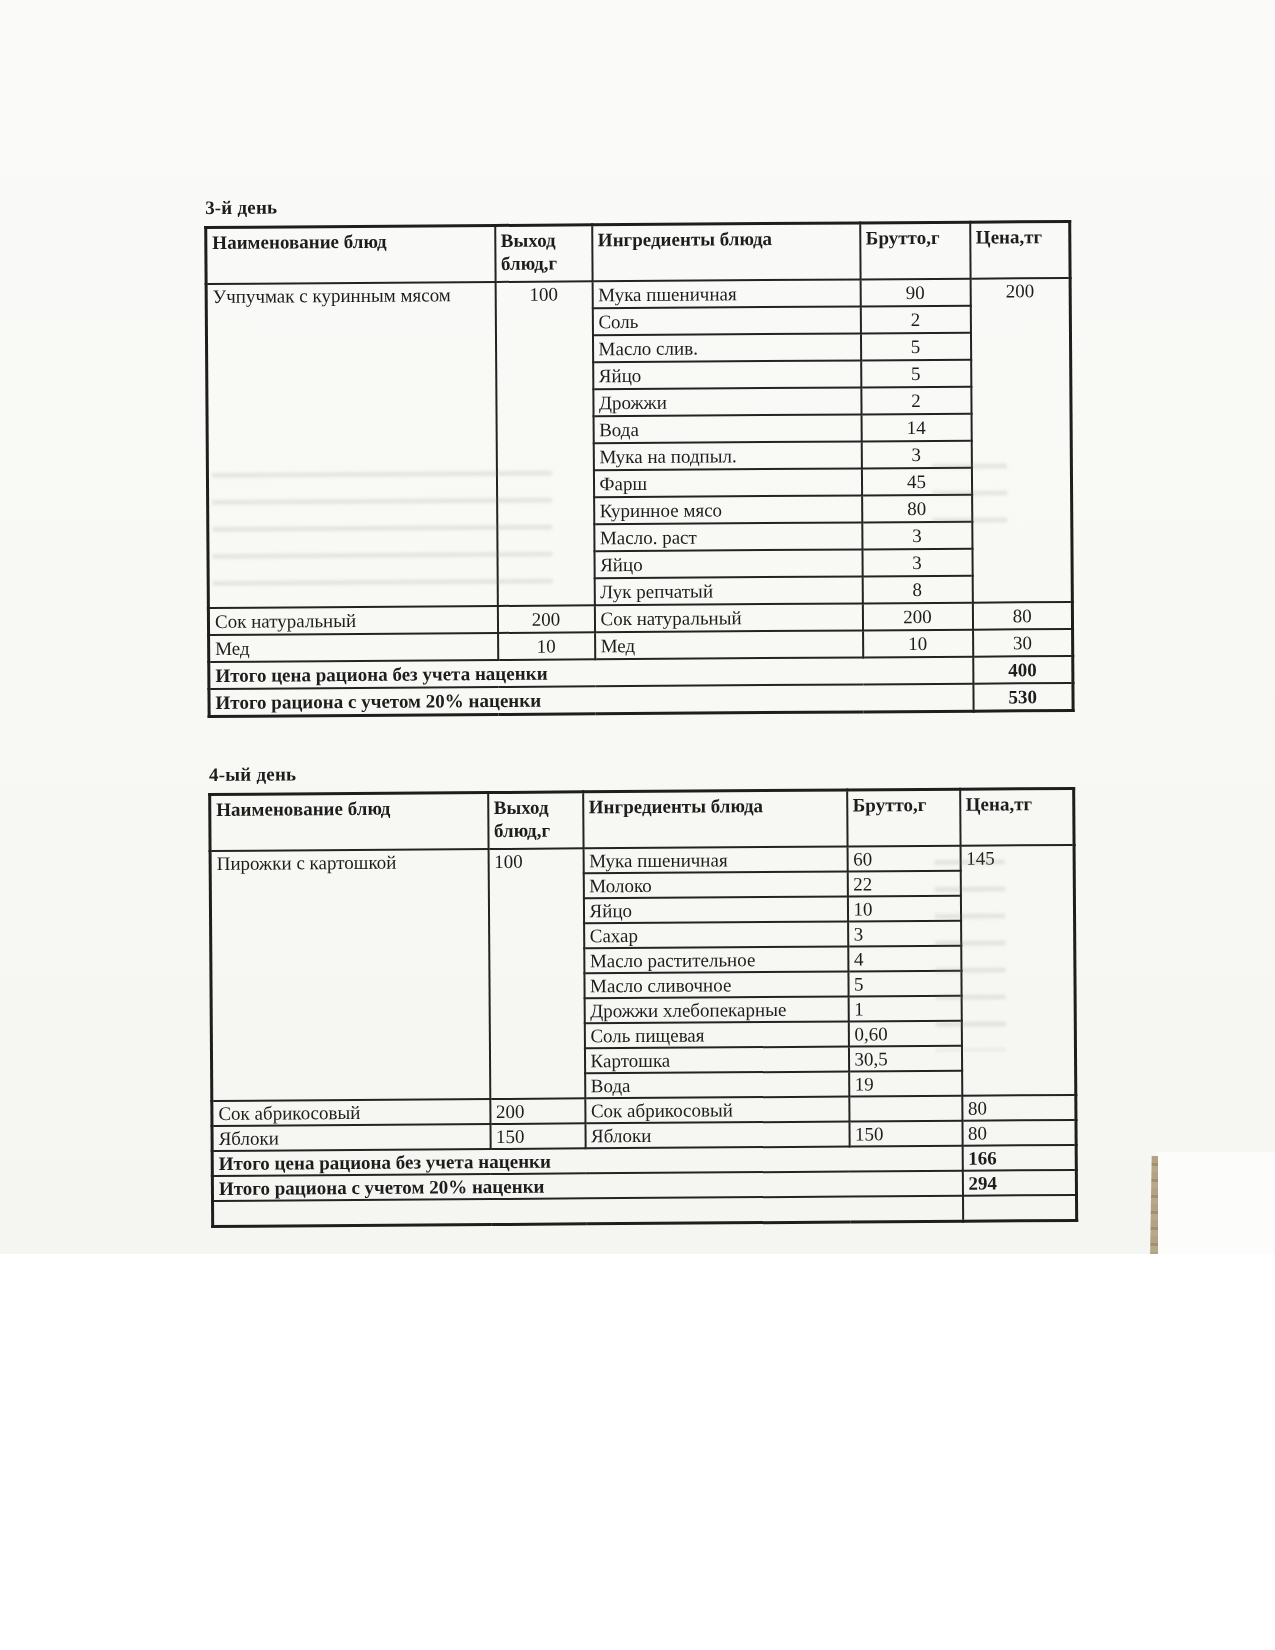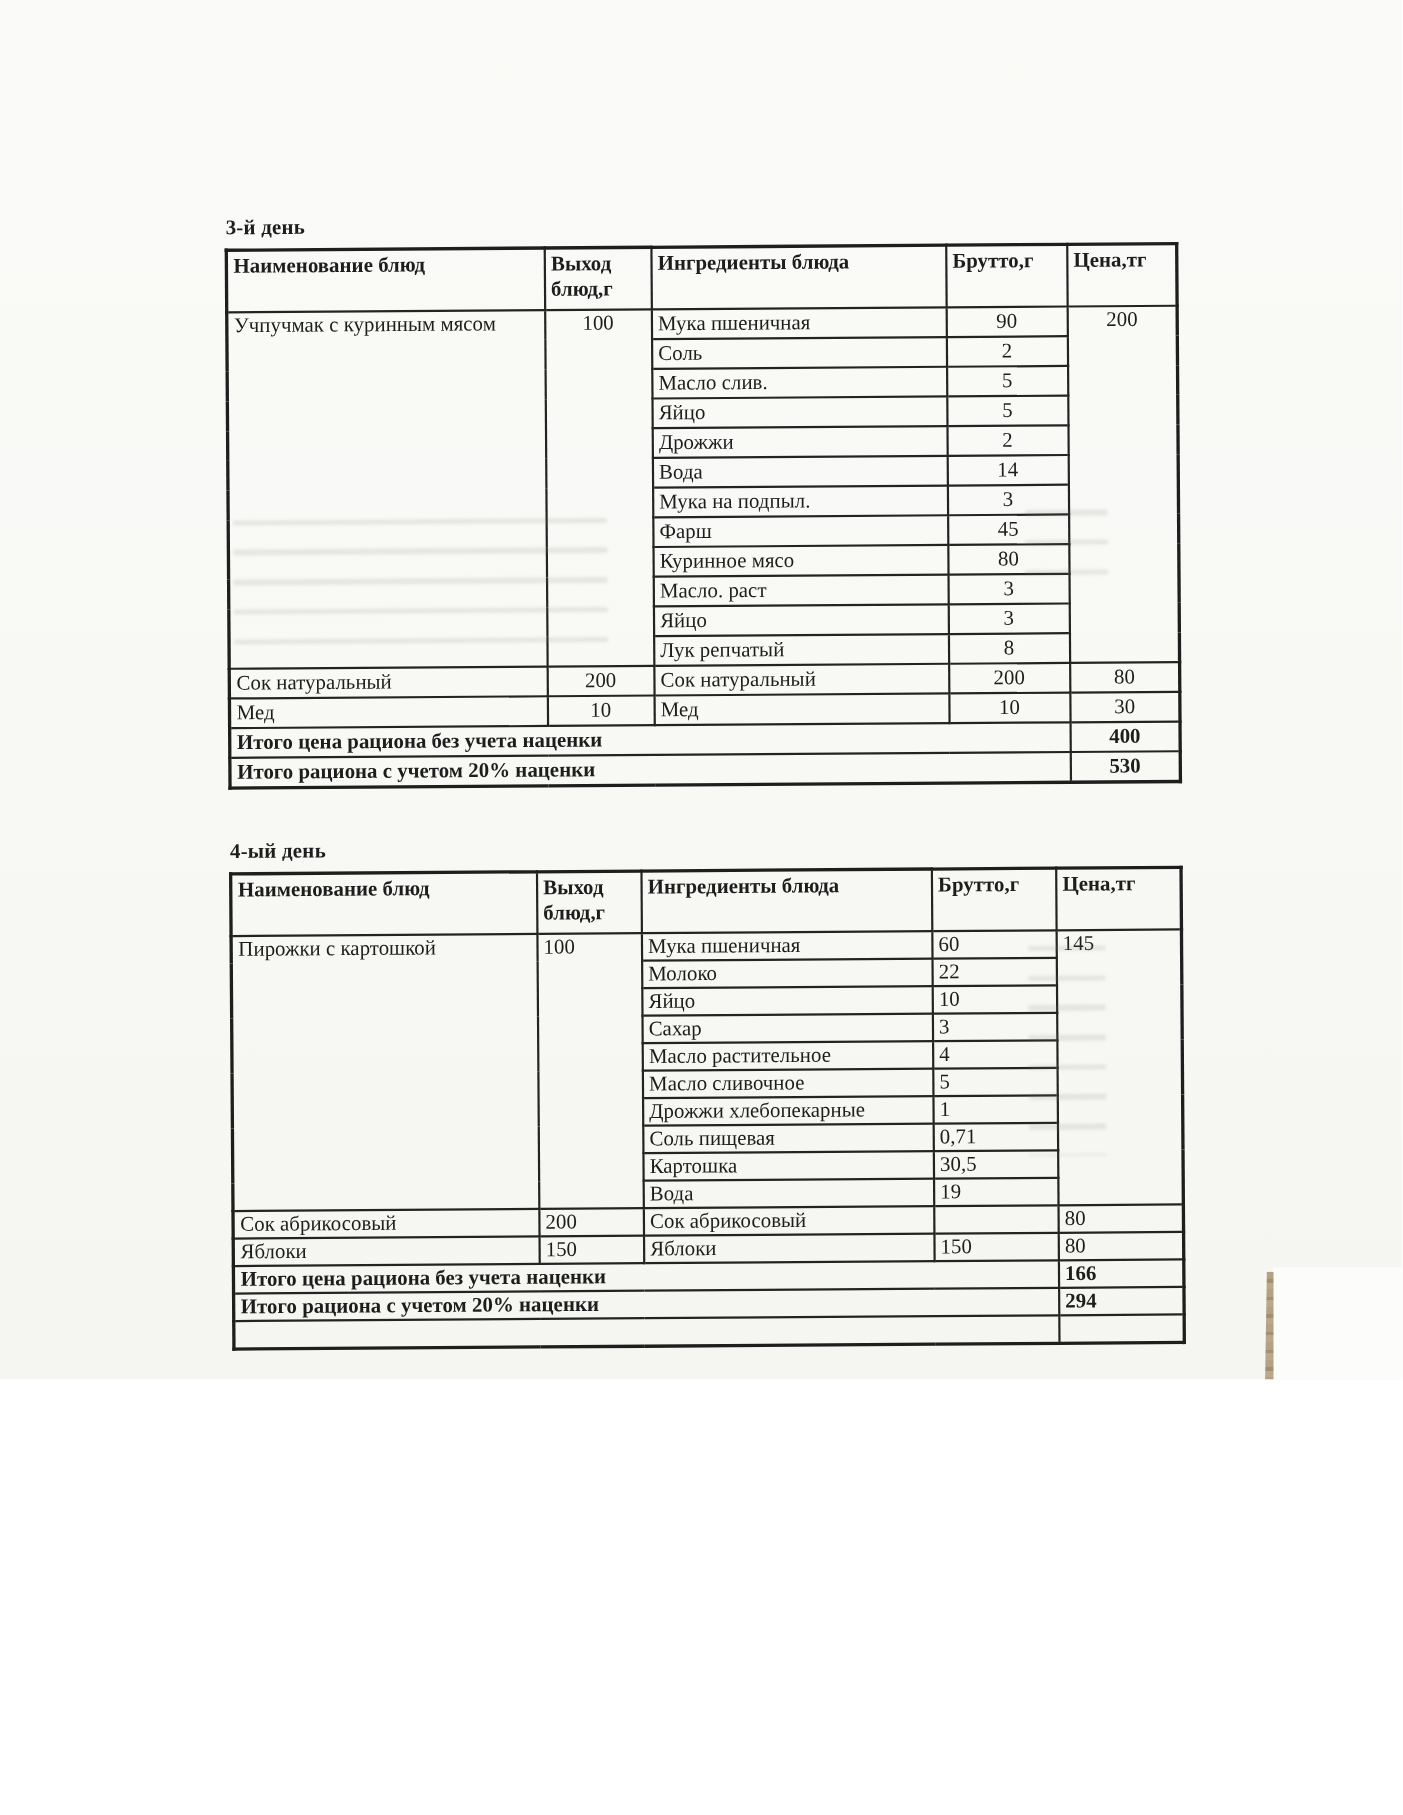--- a/index.html
+++ b/index.html
@@ -190,21 +190,21 @@
       <tr>
             <td>Масло сливочное</td>
             <td>5</td>
           </tr>
       <tr>
             <td>Дрожжи хлебопекарные</td>
             <td>1</td>
           </tr>
       <tr>
             <td>Соль пищевая</td>
-            <td>0,71</td>
+            <td>0,60</td>
           </tr>
       <tr>
             <td>Картошка</td>
             <td>30,5</td>
           </tr>
       <tr>
             <td>Вода</td>
             <td>19</td>
           </tr>
       <tr>

